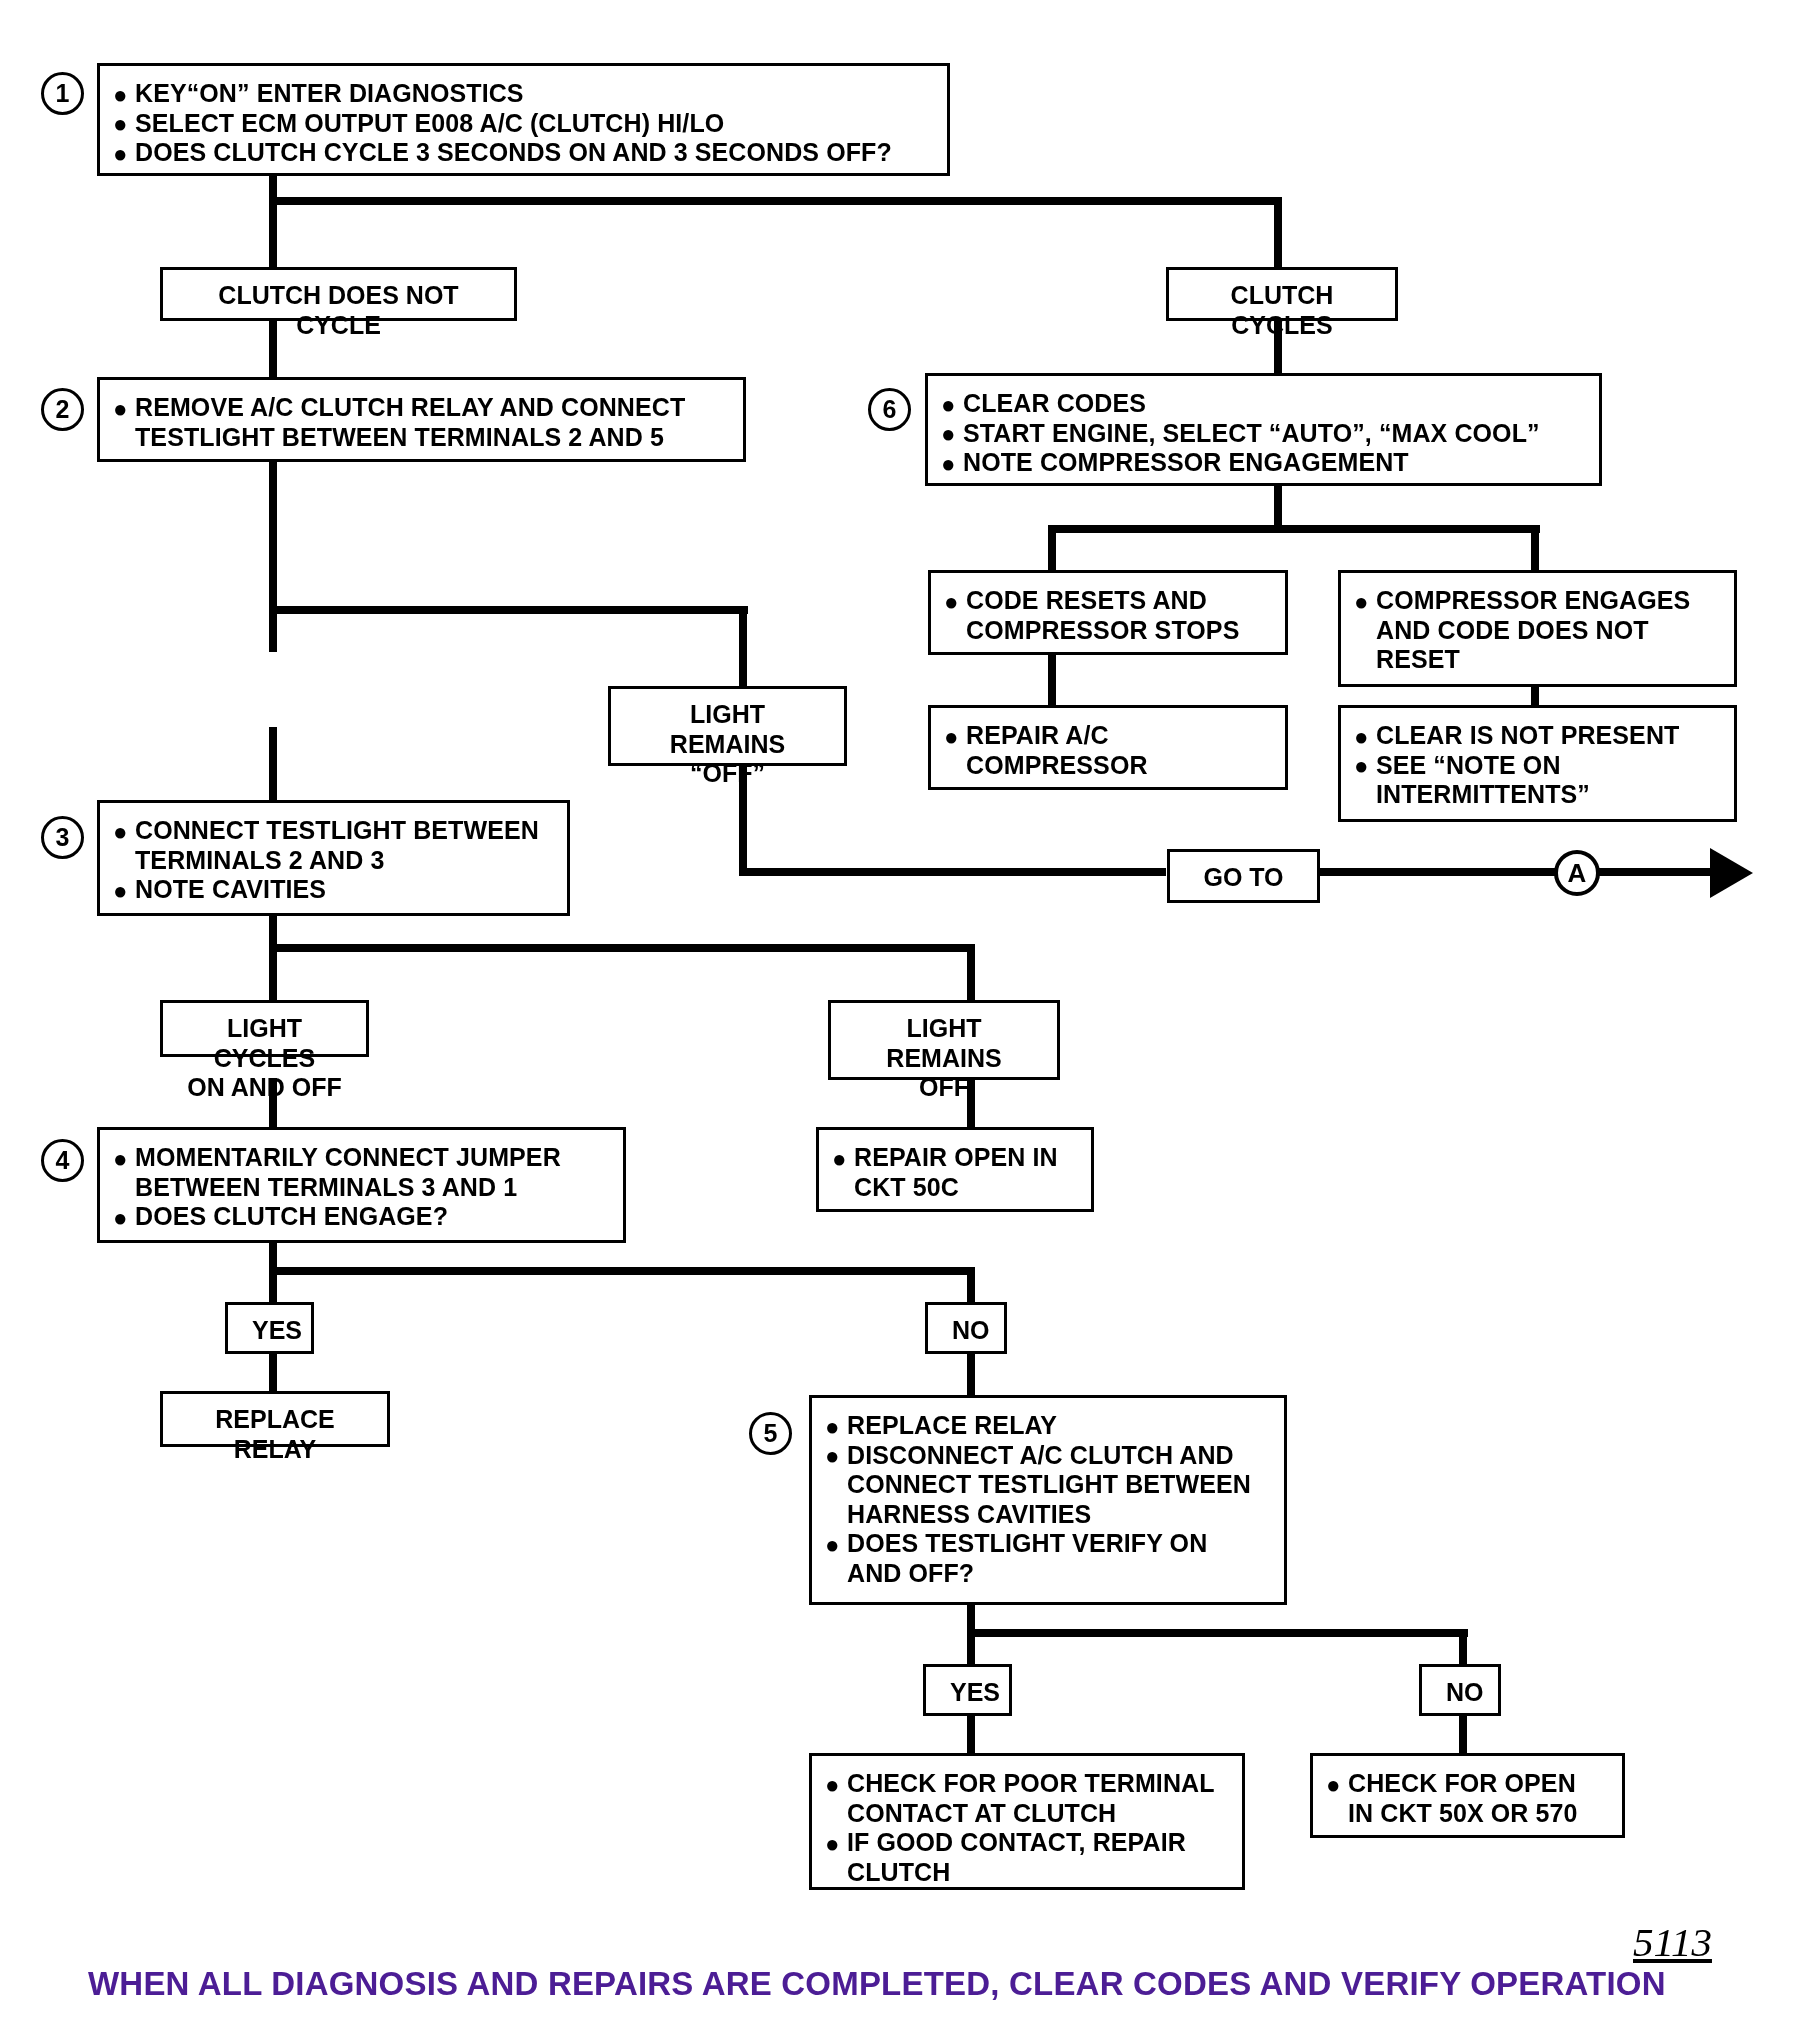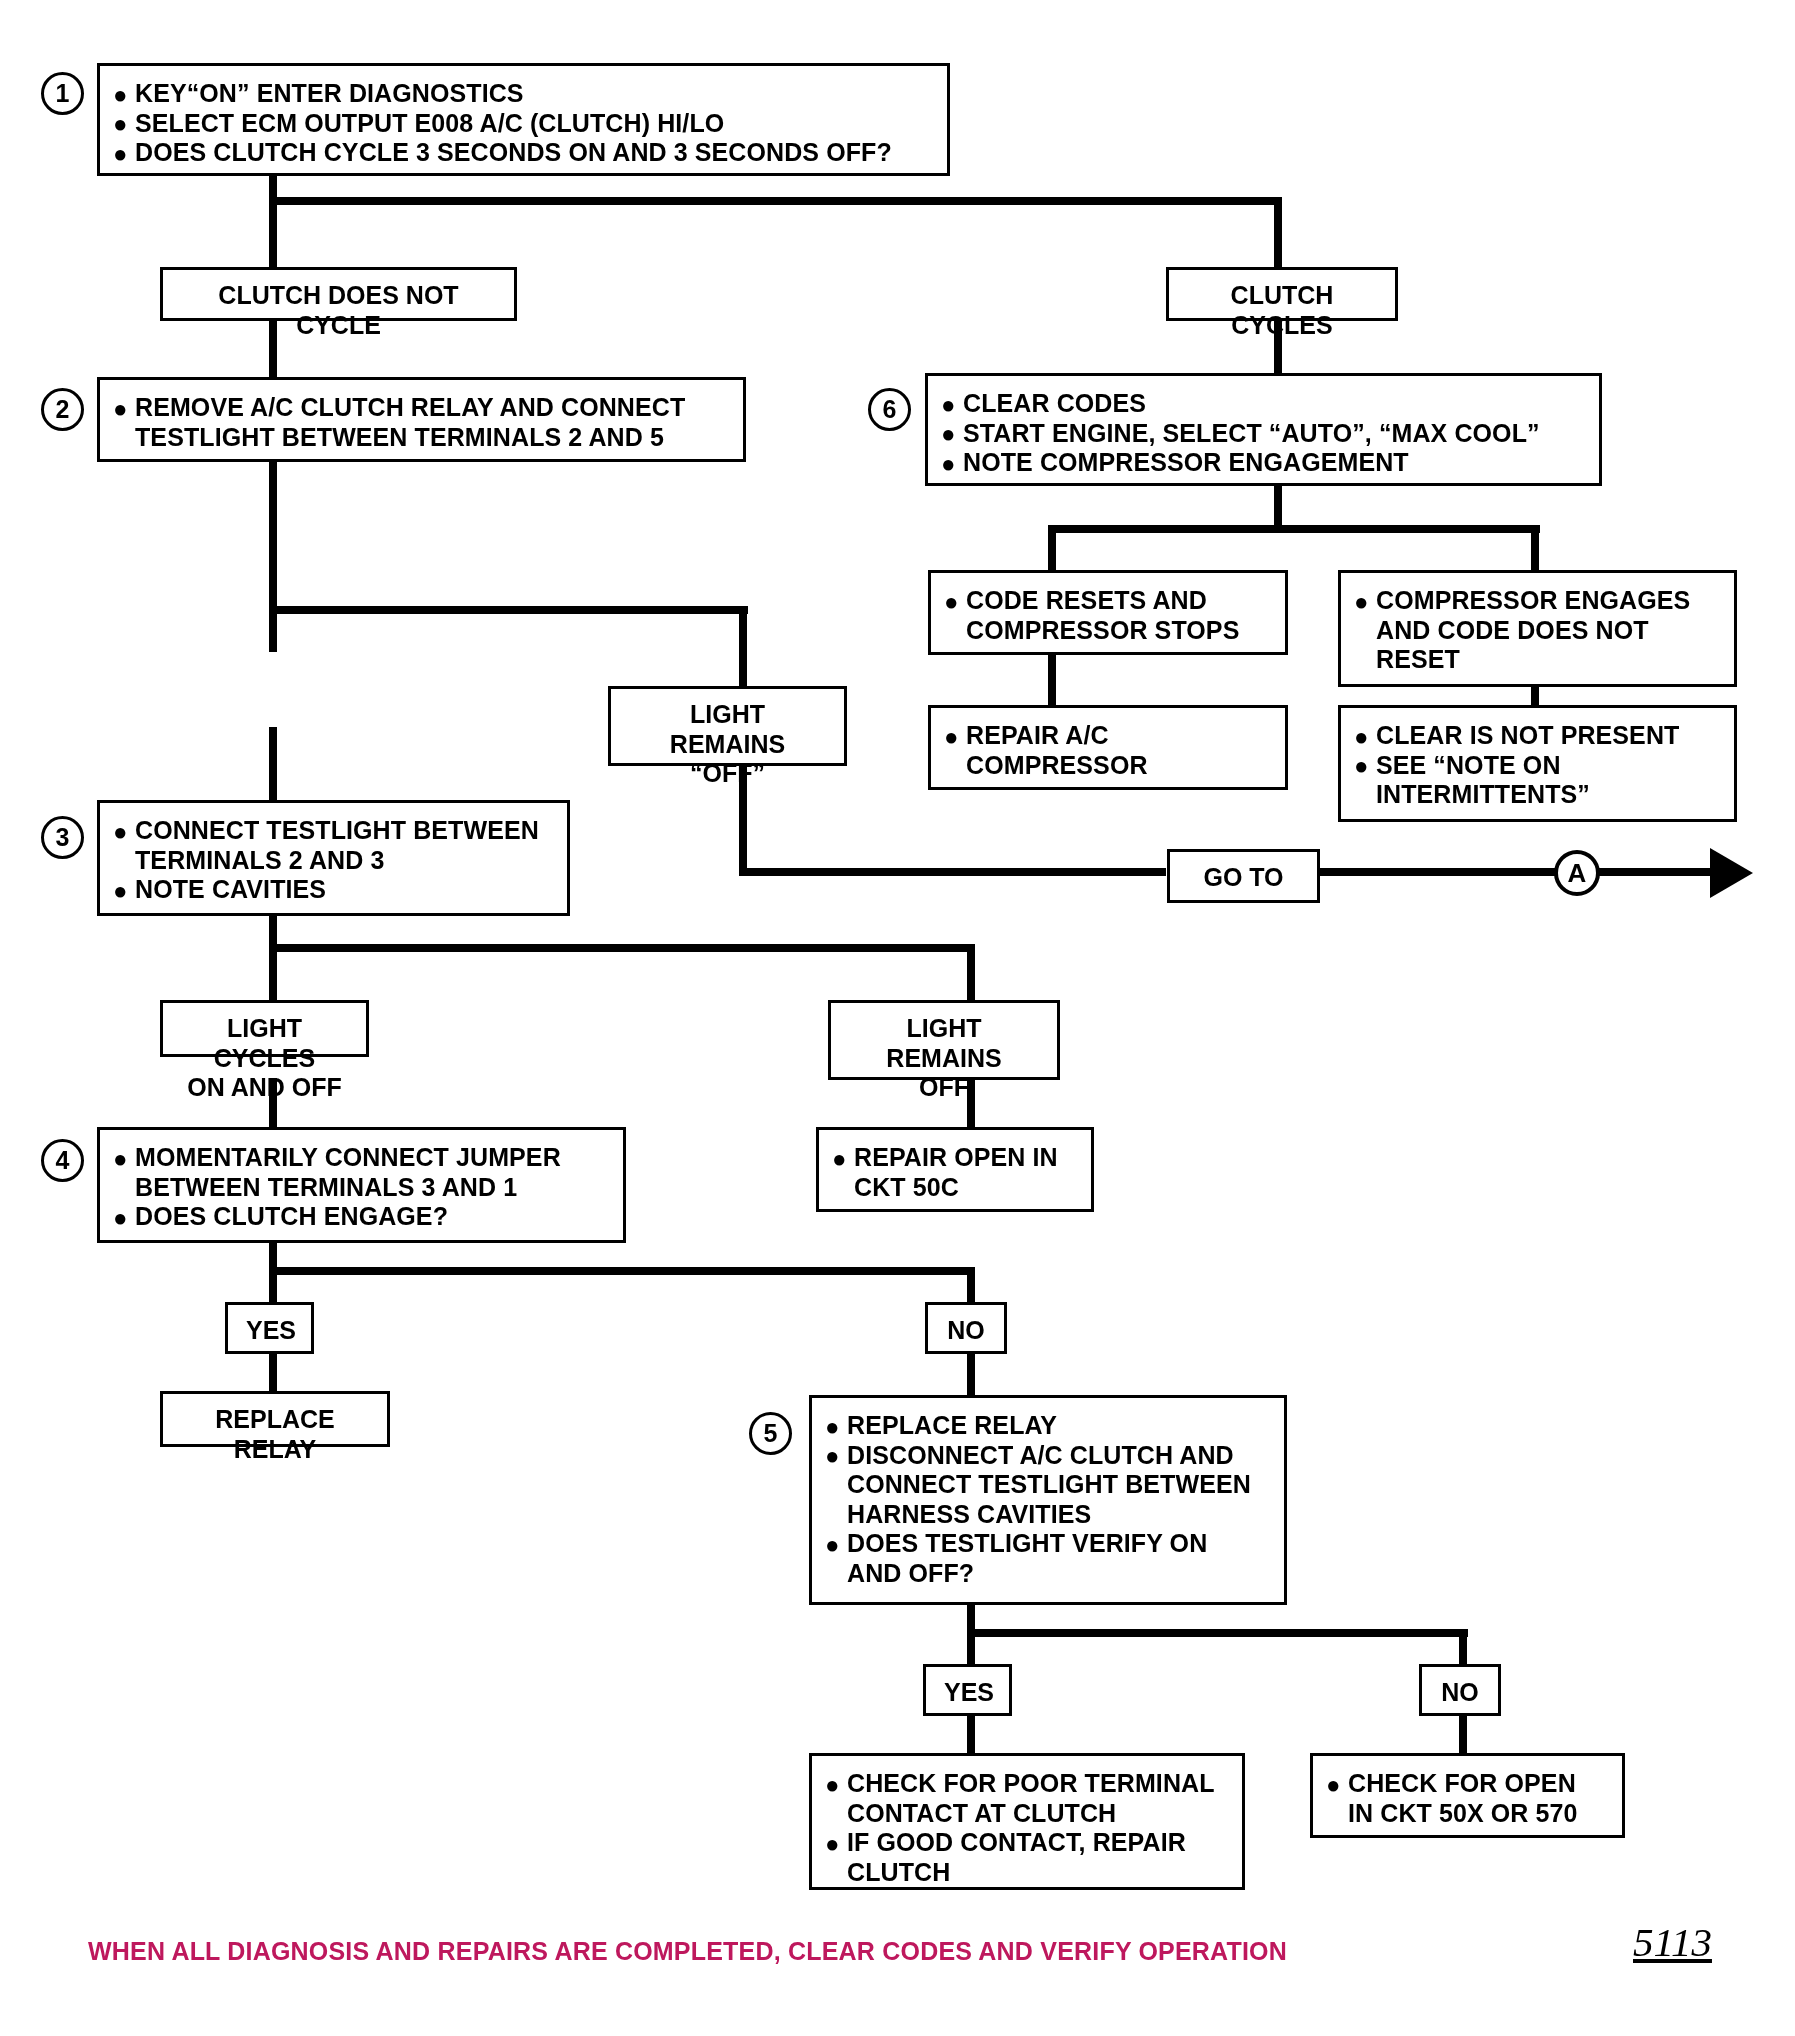--- a/index.html
+++ b/index.html
@@ -45,21 +45,21 @@
   }
   .plain{
     font-weight:bold;
     font-size:25px;
     line-height:1.18;
     color:#000;
     white-space:pre-line;
   }
   .ctr{text-align:center;}
   .pad{padding:13px 15px 13px 13px;}
-  .padc{padding:11px 18px;}
+  .padc{padding:11px 24px;}
 
   
   .stepnum{
     position:absolute;
     width:43px;height:43px;
     border:3.7px solid #000;
     border-radius:50%;
     box-sizing:border-box;
     display:flex;align-items:center;justify-content:center;
     font-weight:bold;font-size:25px;color:#000;
@@ -85,23 +85,24 @@
     position:absolute;
     width:0;height:0;
     border-top:25px solid transparent;
     border-bottom:25px solid transparent;
     border-left:43px solid #000;
     z-index:4;
   }
   #footer{
     position:absolute;
     font-weight:bold;
-    font-size:25px;
-    color:#be185d;
+    font-size:33px;
+    color:#4c1d95;
     letter-spacing:0.2px;
+    margin-top:28px;
   }
   #partno{
     position:absolute;
     font-family:"Liberation Serif", serif;
     font-style:italic;
     font-size:41px;
     color:#000;
   }
 </style>
 </head>

